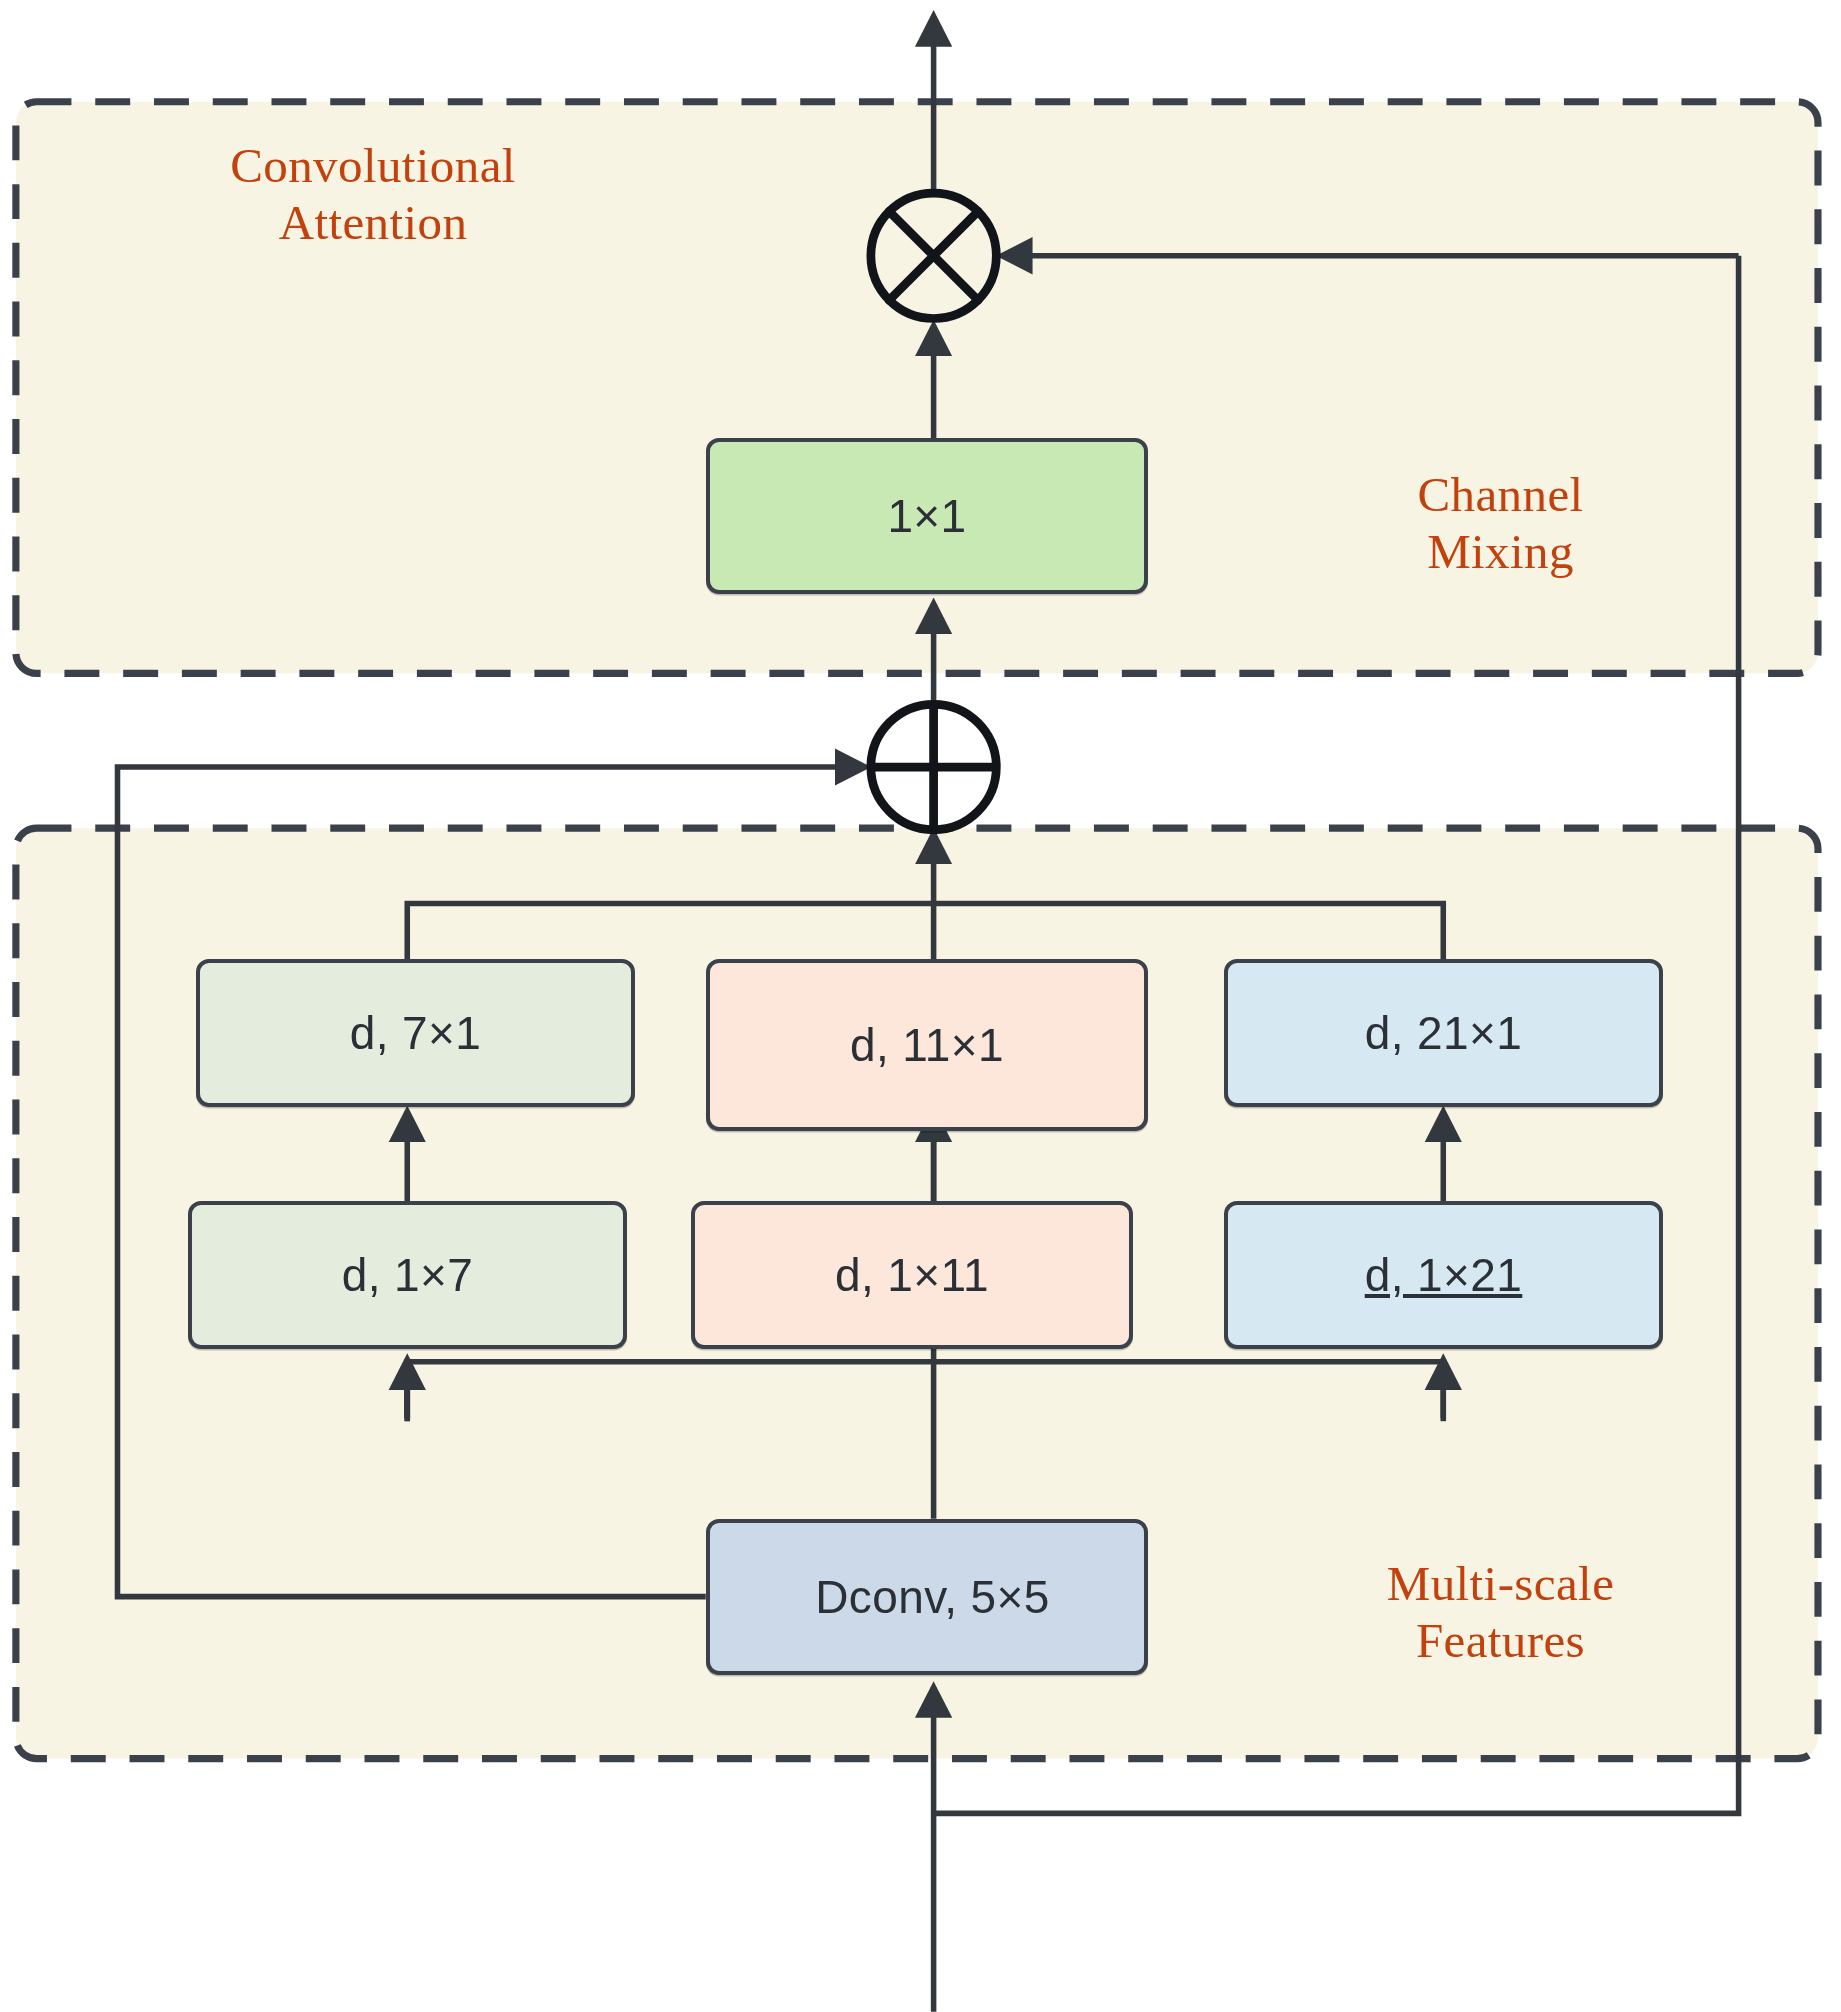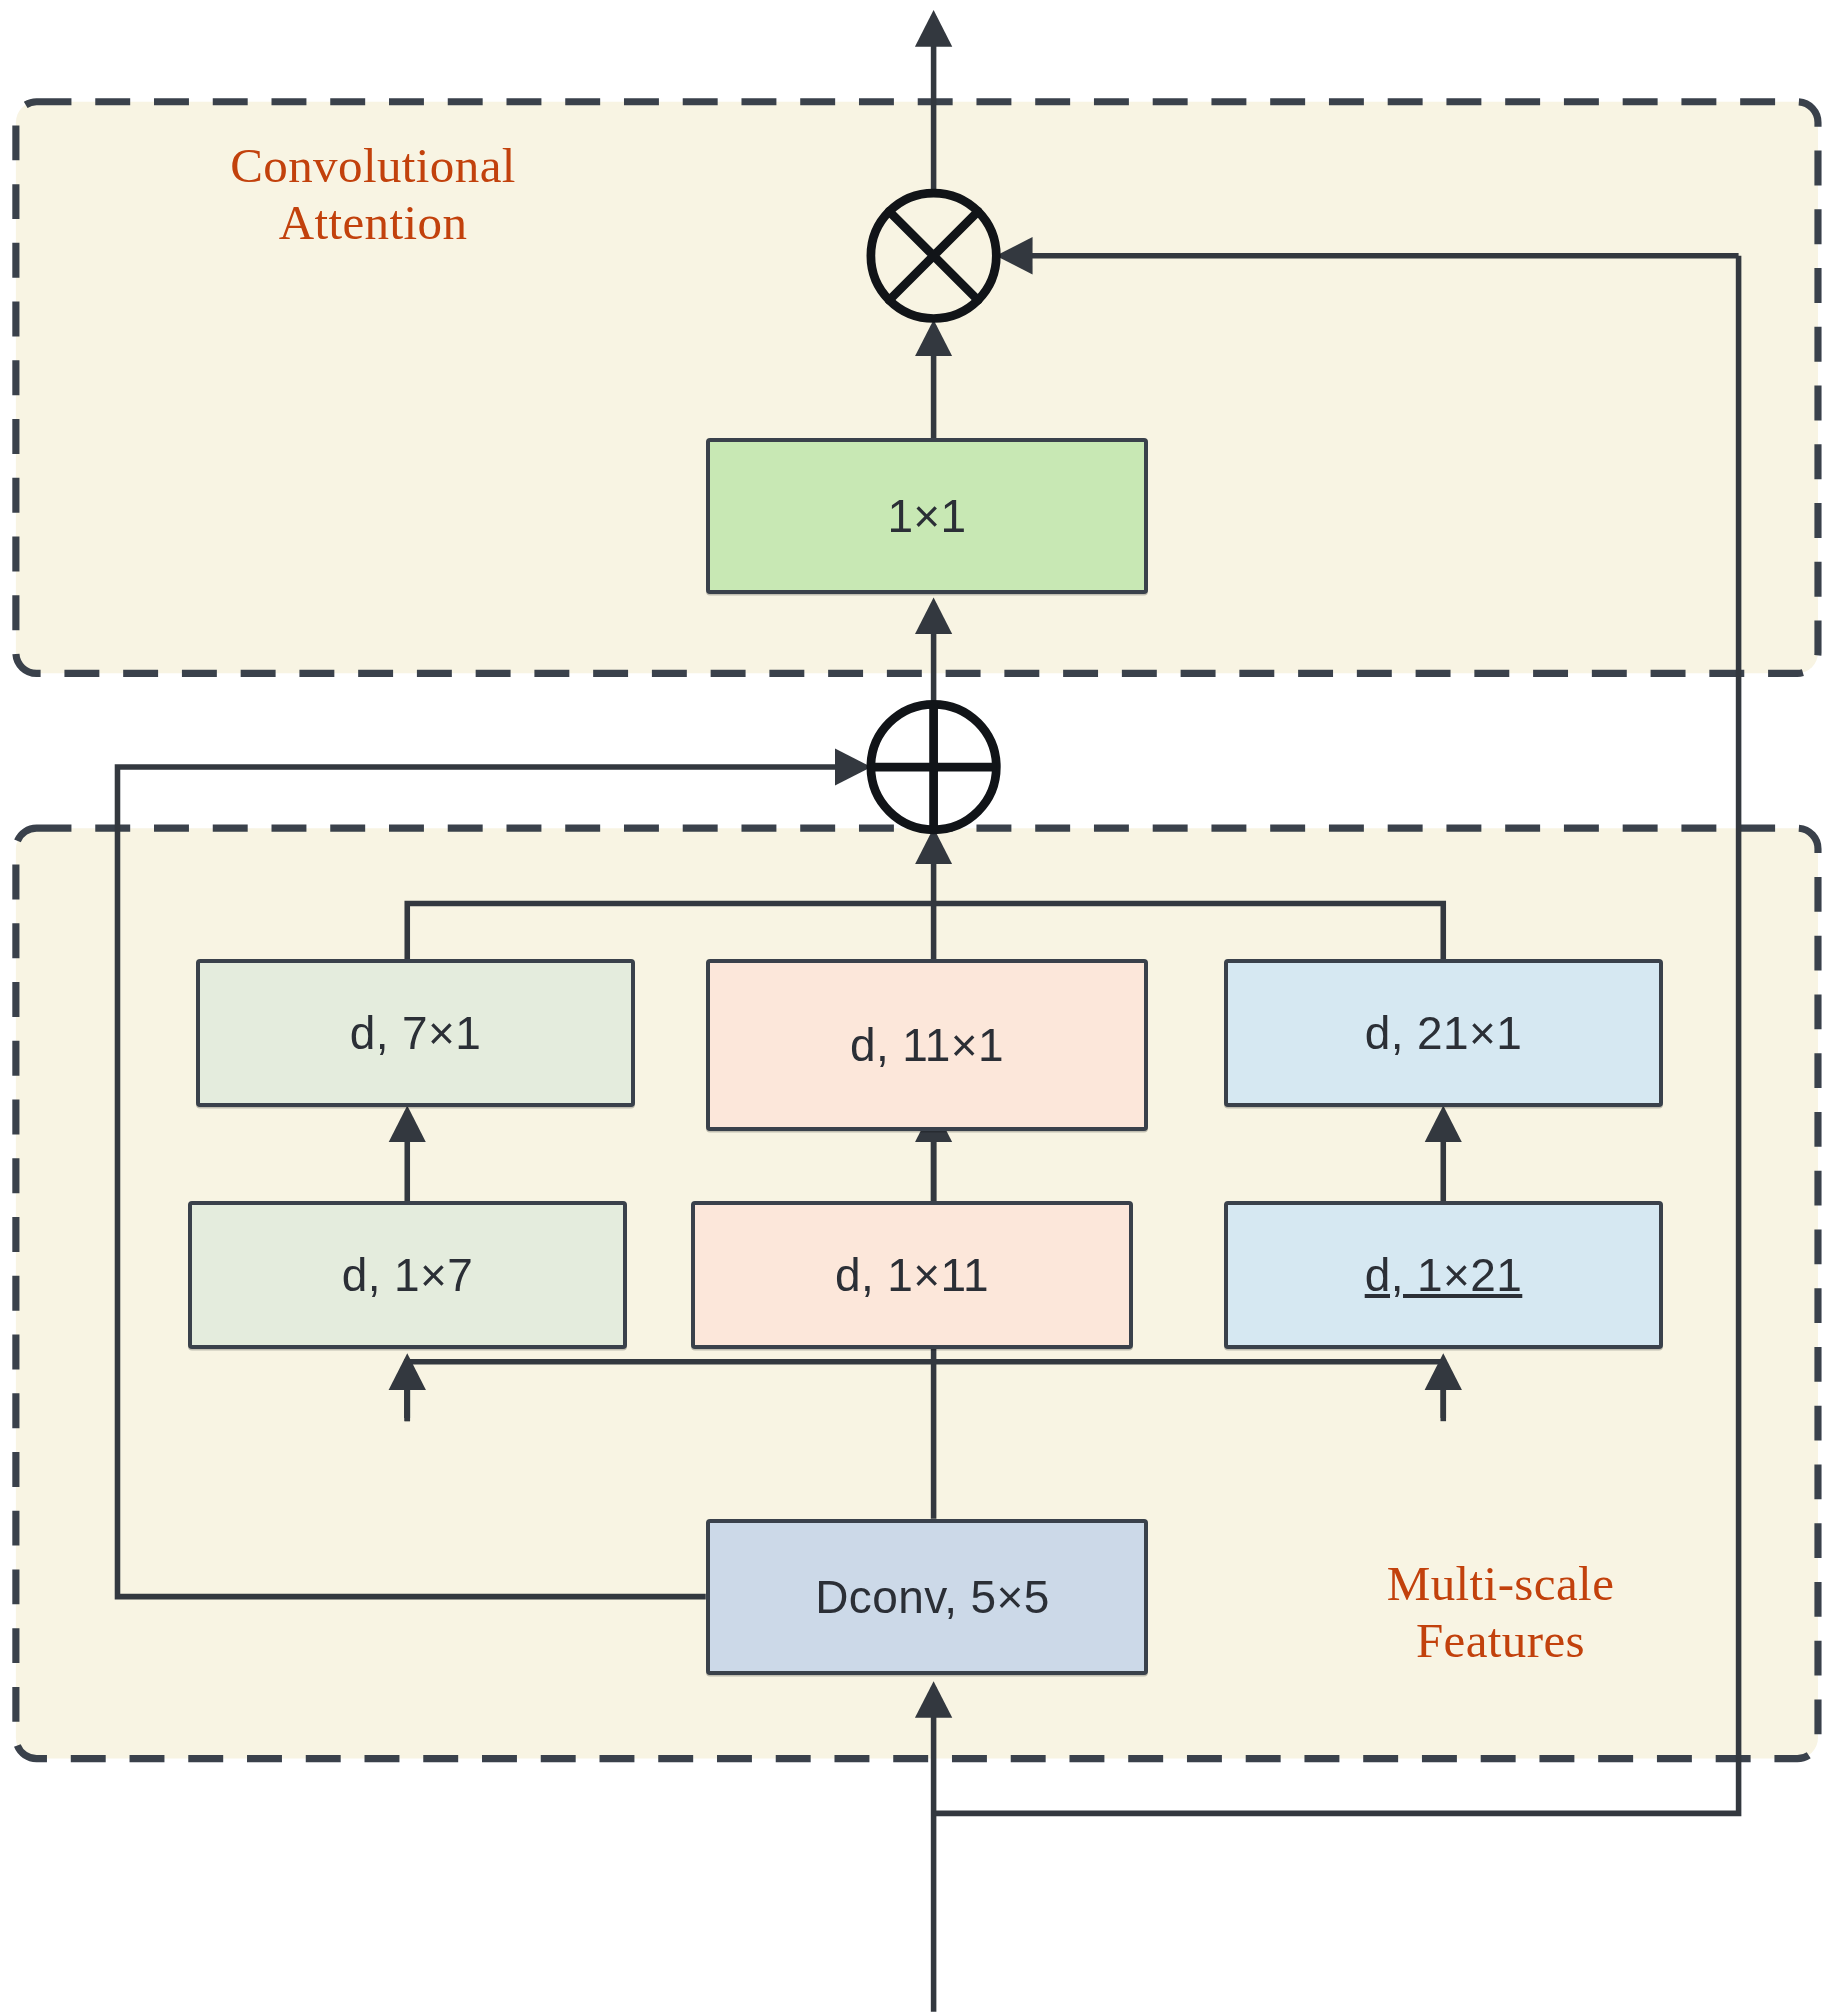--- a/index.html
+++ b/index.html
@@ -32,21 +32,21 @@
     line-height: 1.16;
     color: #c2410c;
     text-align: center;
     white-space: pre-line;
     letter-spacing: 0.4px;
   }
   .node-box {
     position: absolute;
     box-sizing: border-box;
     border: 4px solid #3a414b;
-    border-radius: 4px;
+    border-radius: 13px;
     display: flex;
     align-items: center;
     justify-content: center;
     font-family: "Liberation Sans", "DejaVu Sans", sans-serif;
     font-size: 46px;
     color: #2b2f36;
     letter-spacing: 0.4px;
     box-shadow: 0 1.6px 0 rgba(0,0,0,0.22);
   }
 </style>
@@ -110,20 +110,22 @@
 
     <g>
       <circle cx="1176" cy="966" r="79" fill="#ffffff" stroke="#111418" stroke-width="11"></circle>
       <path d="M 1176 887 L 1176 1045 M 1097 966 L 1255 966" stroke="#111418" stroke-width="11" fill="none" stroke-linecap="butt"></path>
     </g>
   </svg>
 
   <div class="grp-label" style="left:127px; top:138px; width:492px;">Convolutional
 Attention</div>
 
+  <div class="grp-label" style="left:1294px; top:467px; width:413px;">Channel
+Mixing</div>
 
   <div class="grp-label" style="left:1278px; top:1556px; width:445px;">Multi-scale
 Features</div>
 
   <div class="node-box" style="left:706px; top:438px; width:442px; height:156px; background:#c8e8b4;">
     <span>1×1</span>
   </div>
 
   <div class="node-box" style="left:196px; top:959px; width:439px; height:148px; background:#e4ecdd;">
     <span>d, 7×1</span>

